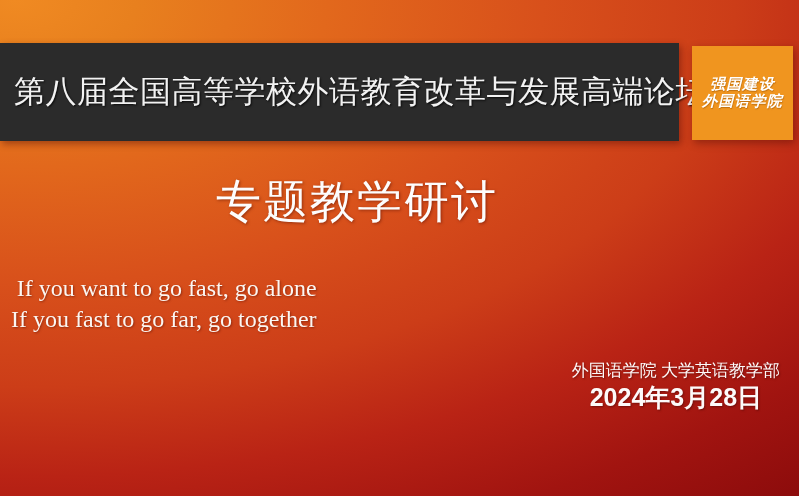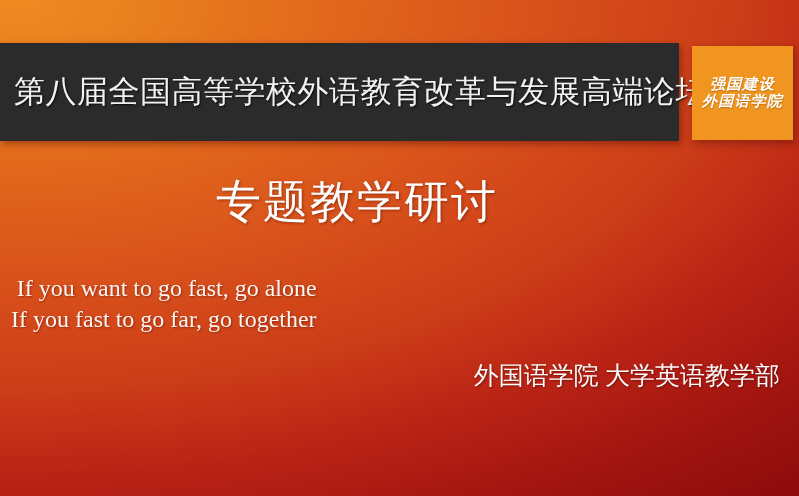--- a/index.html
+++ b/index.html
@@ -106,21 +106,21 @@
 
   
   #attribution {
     position: absolute;
     right: 19px;
     top: 360px;
     text-align: center;
   }
   #org-line {
     color: #fdfafa;
-    font-size: 25px;
+    font-size: 17px;
     line-height: 1.25;
     white-space: nowrap;
     font-family: "Liberation Serif", "DejaVu Serif", serif;
     text-shadow: 1px 1px 2px rgba(70,8,5,0.55);
   }
   #date-line {
     color: #fdfafa;
     font-size: 25px;
     line-height: 1.35;
     white-space: nowrap;
@@ -145,15 +145,16 @@
 
   <div id="main-heading">专题教学研讨</div>
 
   <div id="quote-block">
     <div class="quote-line">If you want to go fast, go alone</div>
     <div class="quote-line">If you fast to go far, go together</div>
   </div>
 
   <div id="attribution">
     <div id="org-line">外国语学院 大学英语教学部</div>
+    <div id="date-line">2024年3月28日</div>
   </div>
 
 </div>
 
 </body></html>

